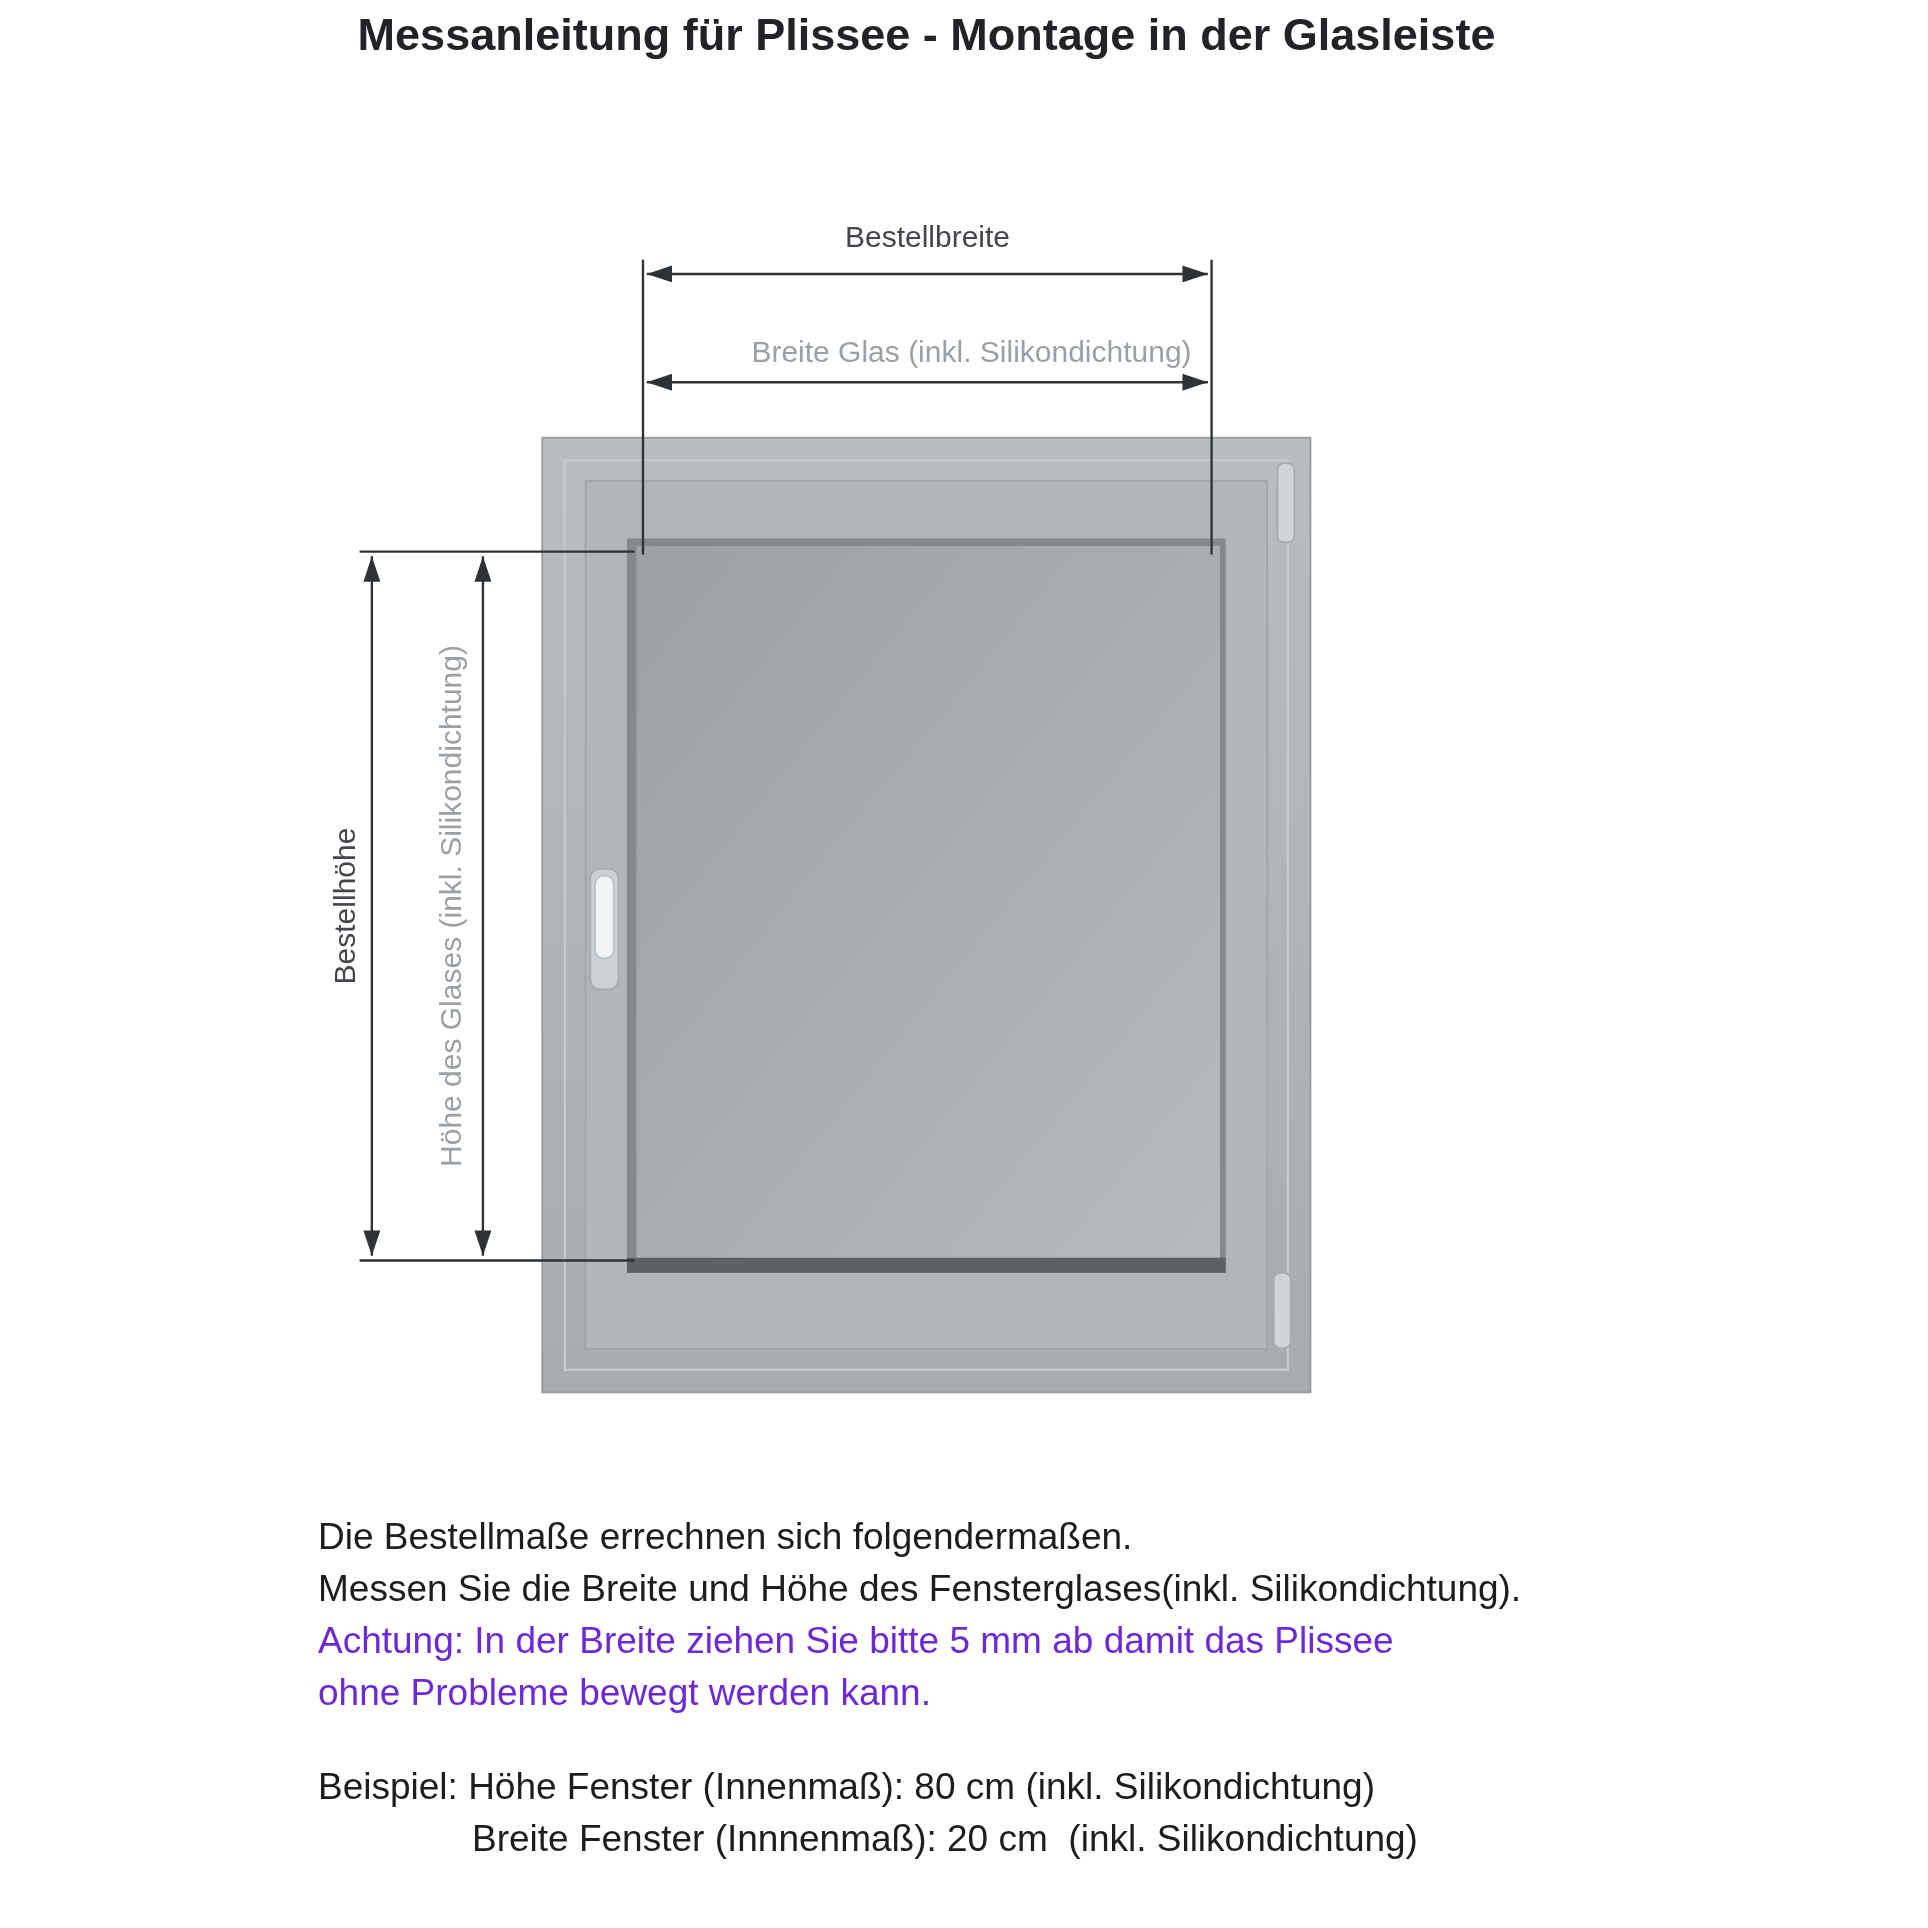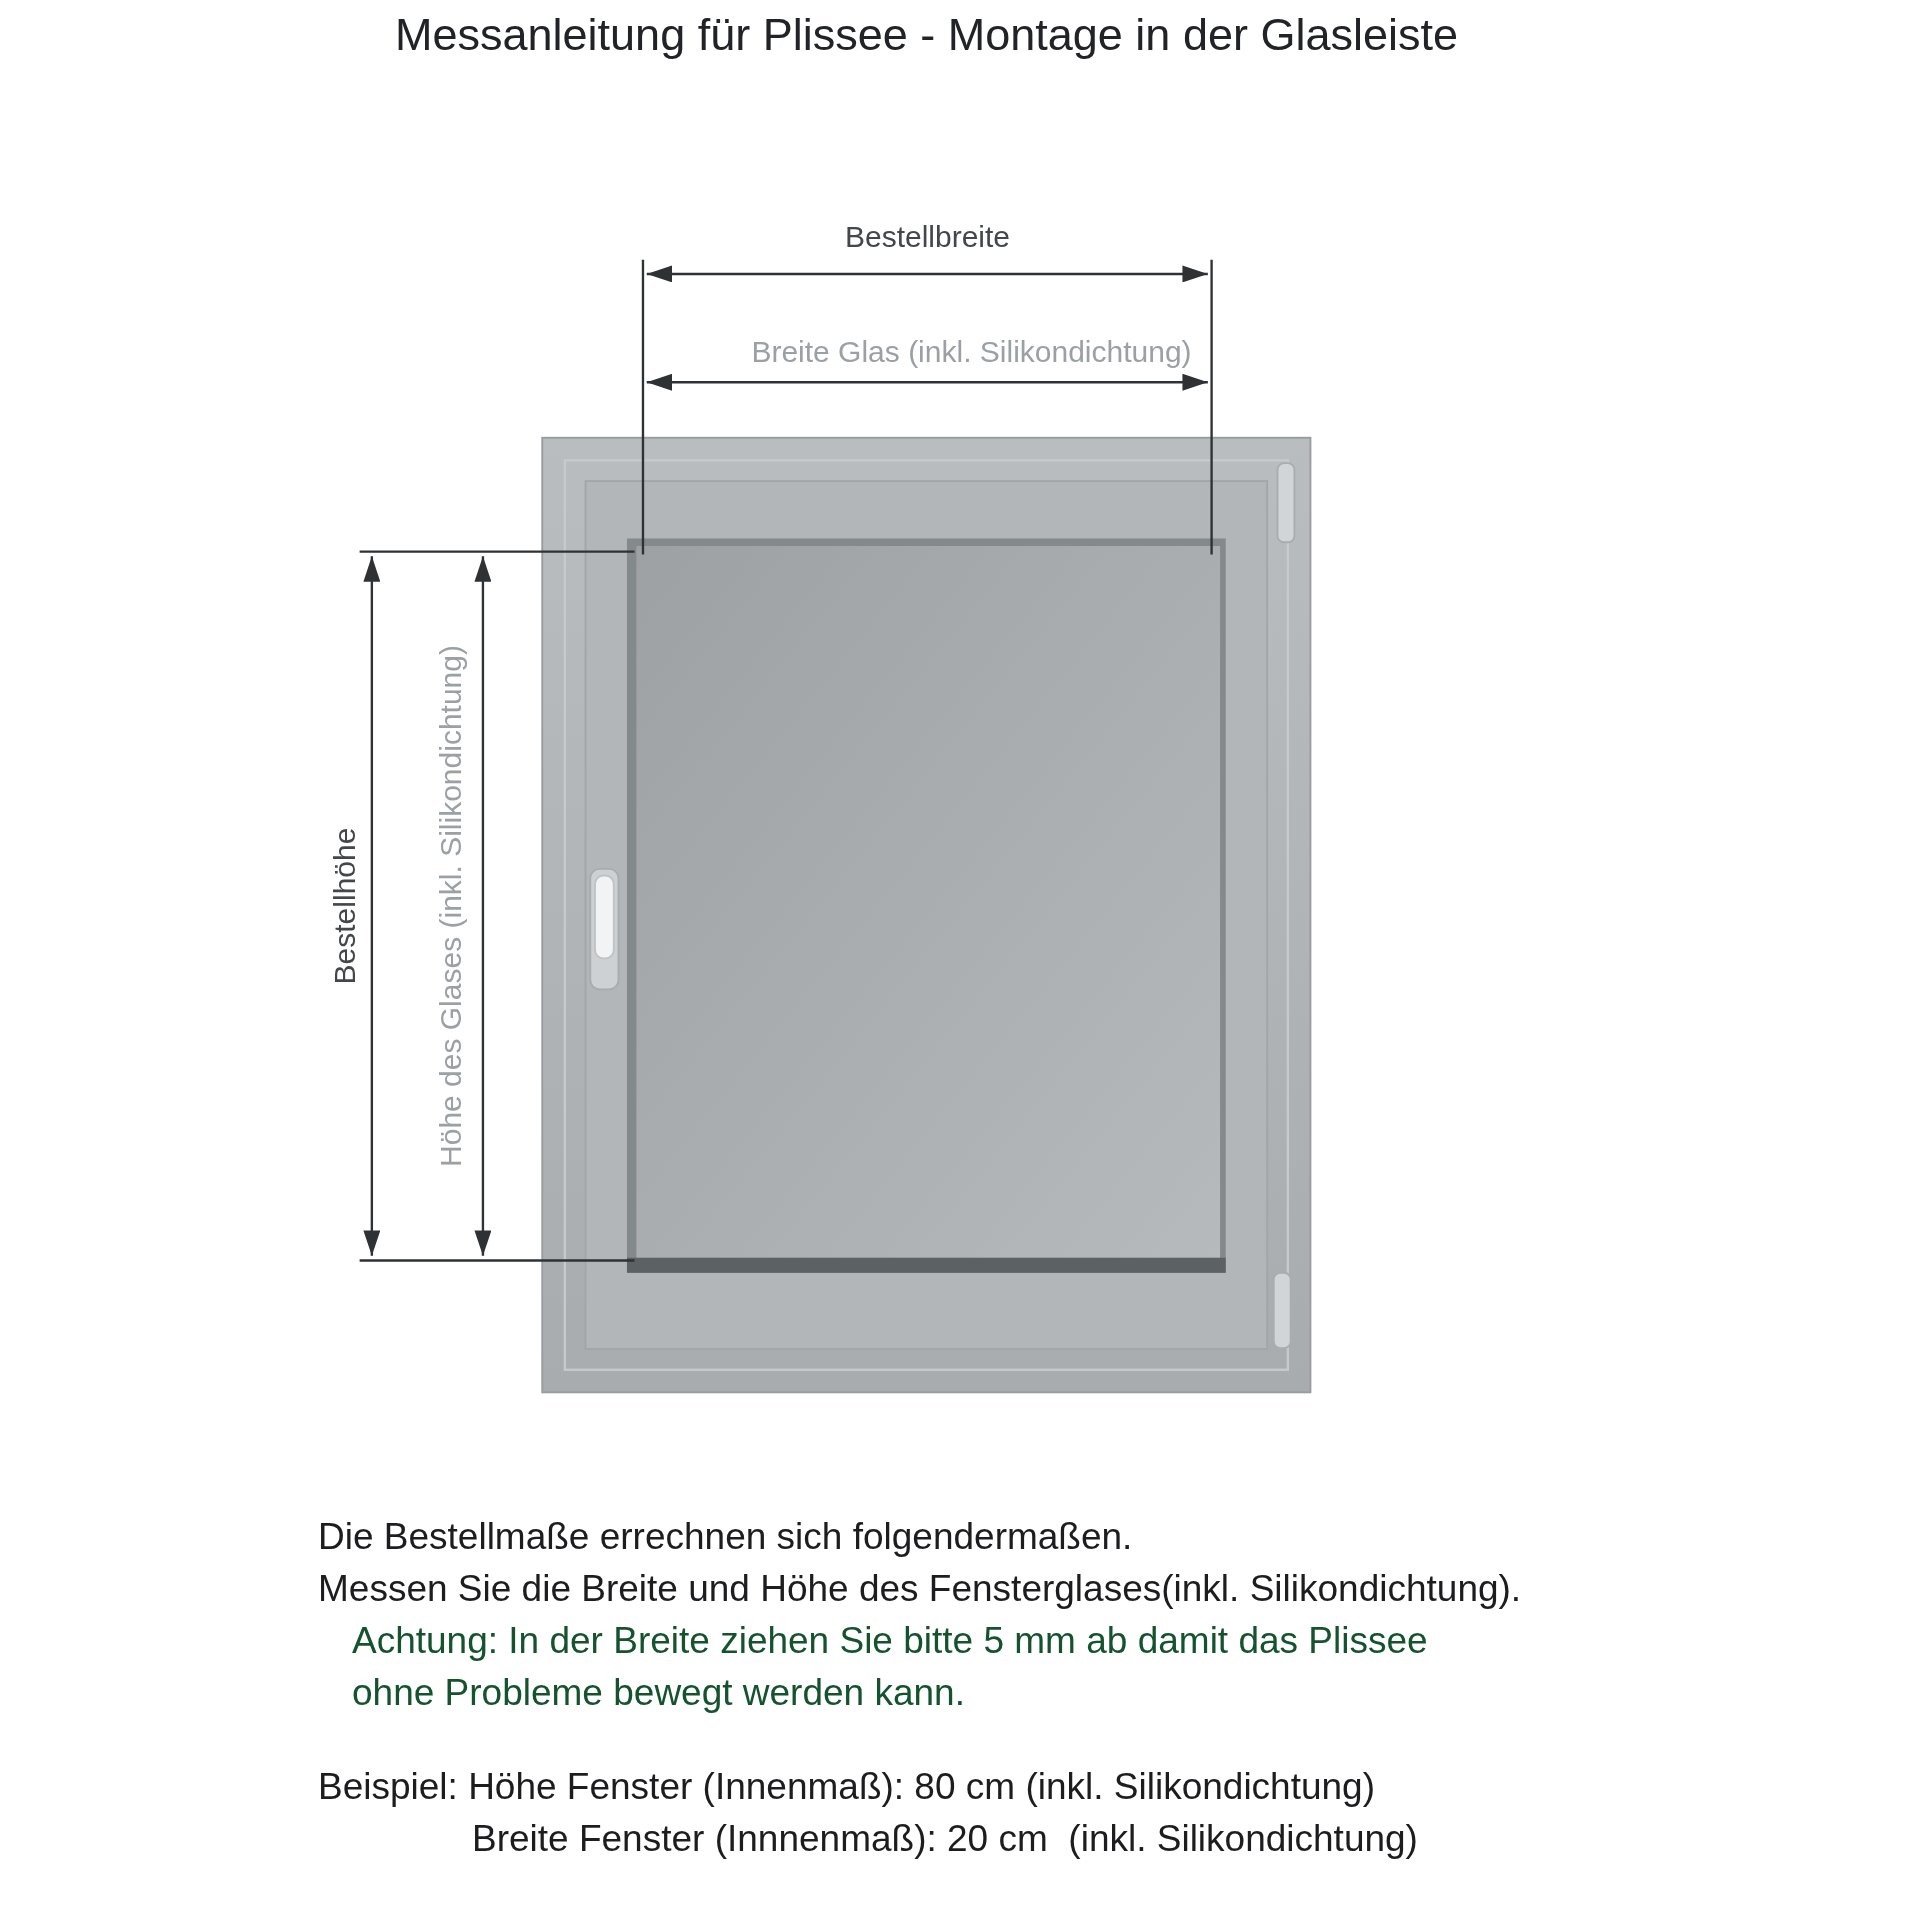--- a/index.html
+++ b/index.html
@@ -3,37 +3,37 @@
 <meta charset="utf-8">
 <style>
   html,body{margin:0;padding:0;background:#ffffff;}
   body{
     width:1928px;height:1928px;position:relative;overflow:hidden;
     font-family:"Liberation Sans", sans-serif;color:#1d1d1f;
   }
   .canvas{position:absolute;inset:0;}
   .title{
     position:absolute;top:9.4px;left:0;width:1853px;margin:0;
-    text-align:center;font-size:45px;font-weight:400;color:#212327;
+    text-align:center;font-size:45px;font-weight:700;color:#212327;
   }
   .diagram-svg{position:absolute;left:0;top:0;}
   .dim-label{
     position:absolute;font-size:30px;color:#43474b;text-align:center;
     line-height:38px;white-space:nowrap;
   }
   .dim-label.gray{color:#9aa0a4;}
   .dim-label.rot{transform:rotate(-90deg);transform-origin:center center;}
   .instructions{
     position:absolute;left:318px;top:1511px;width:1507px;
     font-size:37px;color:#1d1d1f;
   }
   .instructions .line{
     margin:0;line-height:52px;white-space:pre-wrap;
   }
-  .instructions .line.warning{color:#14532d;margin-left:34px;}
+  .instructions .line.warning{color:#6d28d9;}
   .instructions .line.first{margin-top:42px;}
   .instructions .line.indented{padding-left:154px;}
 </style>
 </head>
 <body>
 
 <div class="canvas">
 
   <h1 class="title">Messanleitung für Plissee - Montage in der Glasleiste</h1>
 

